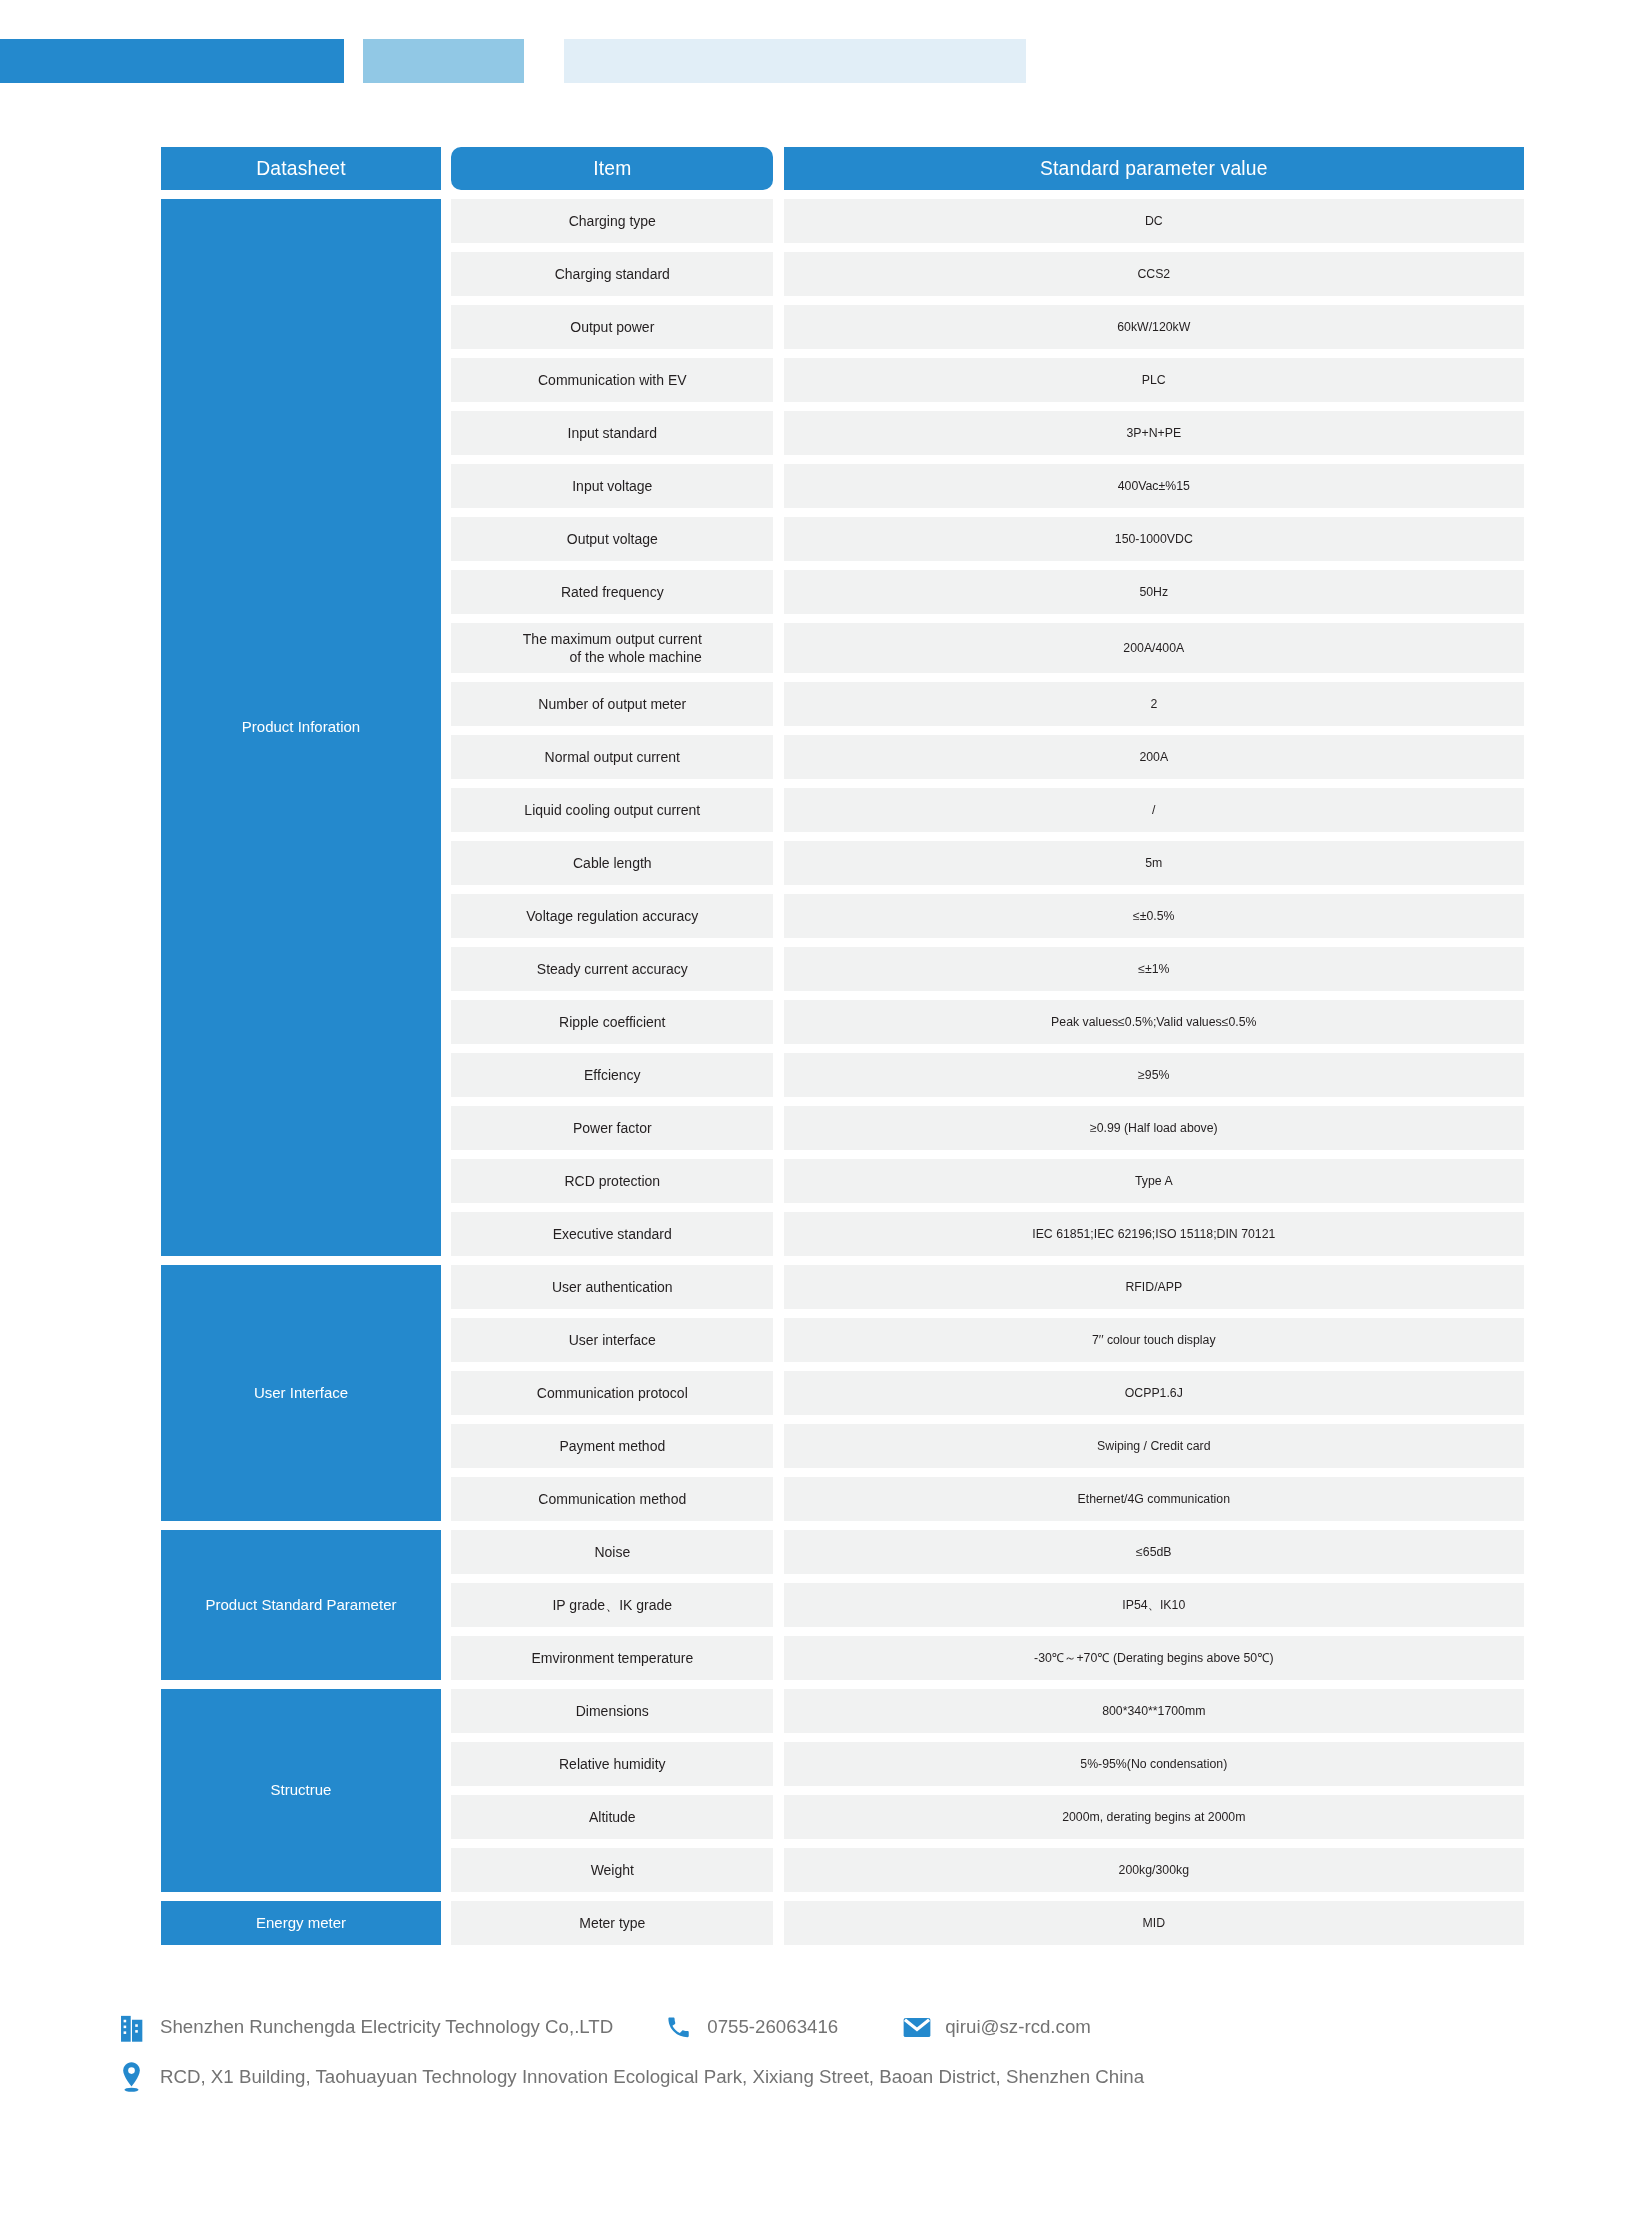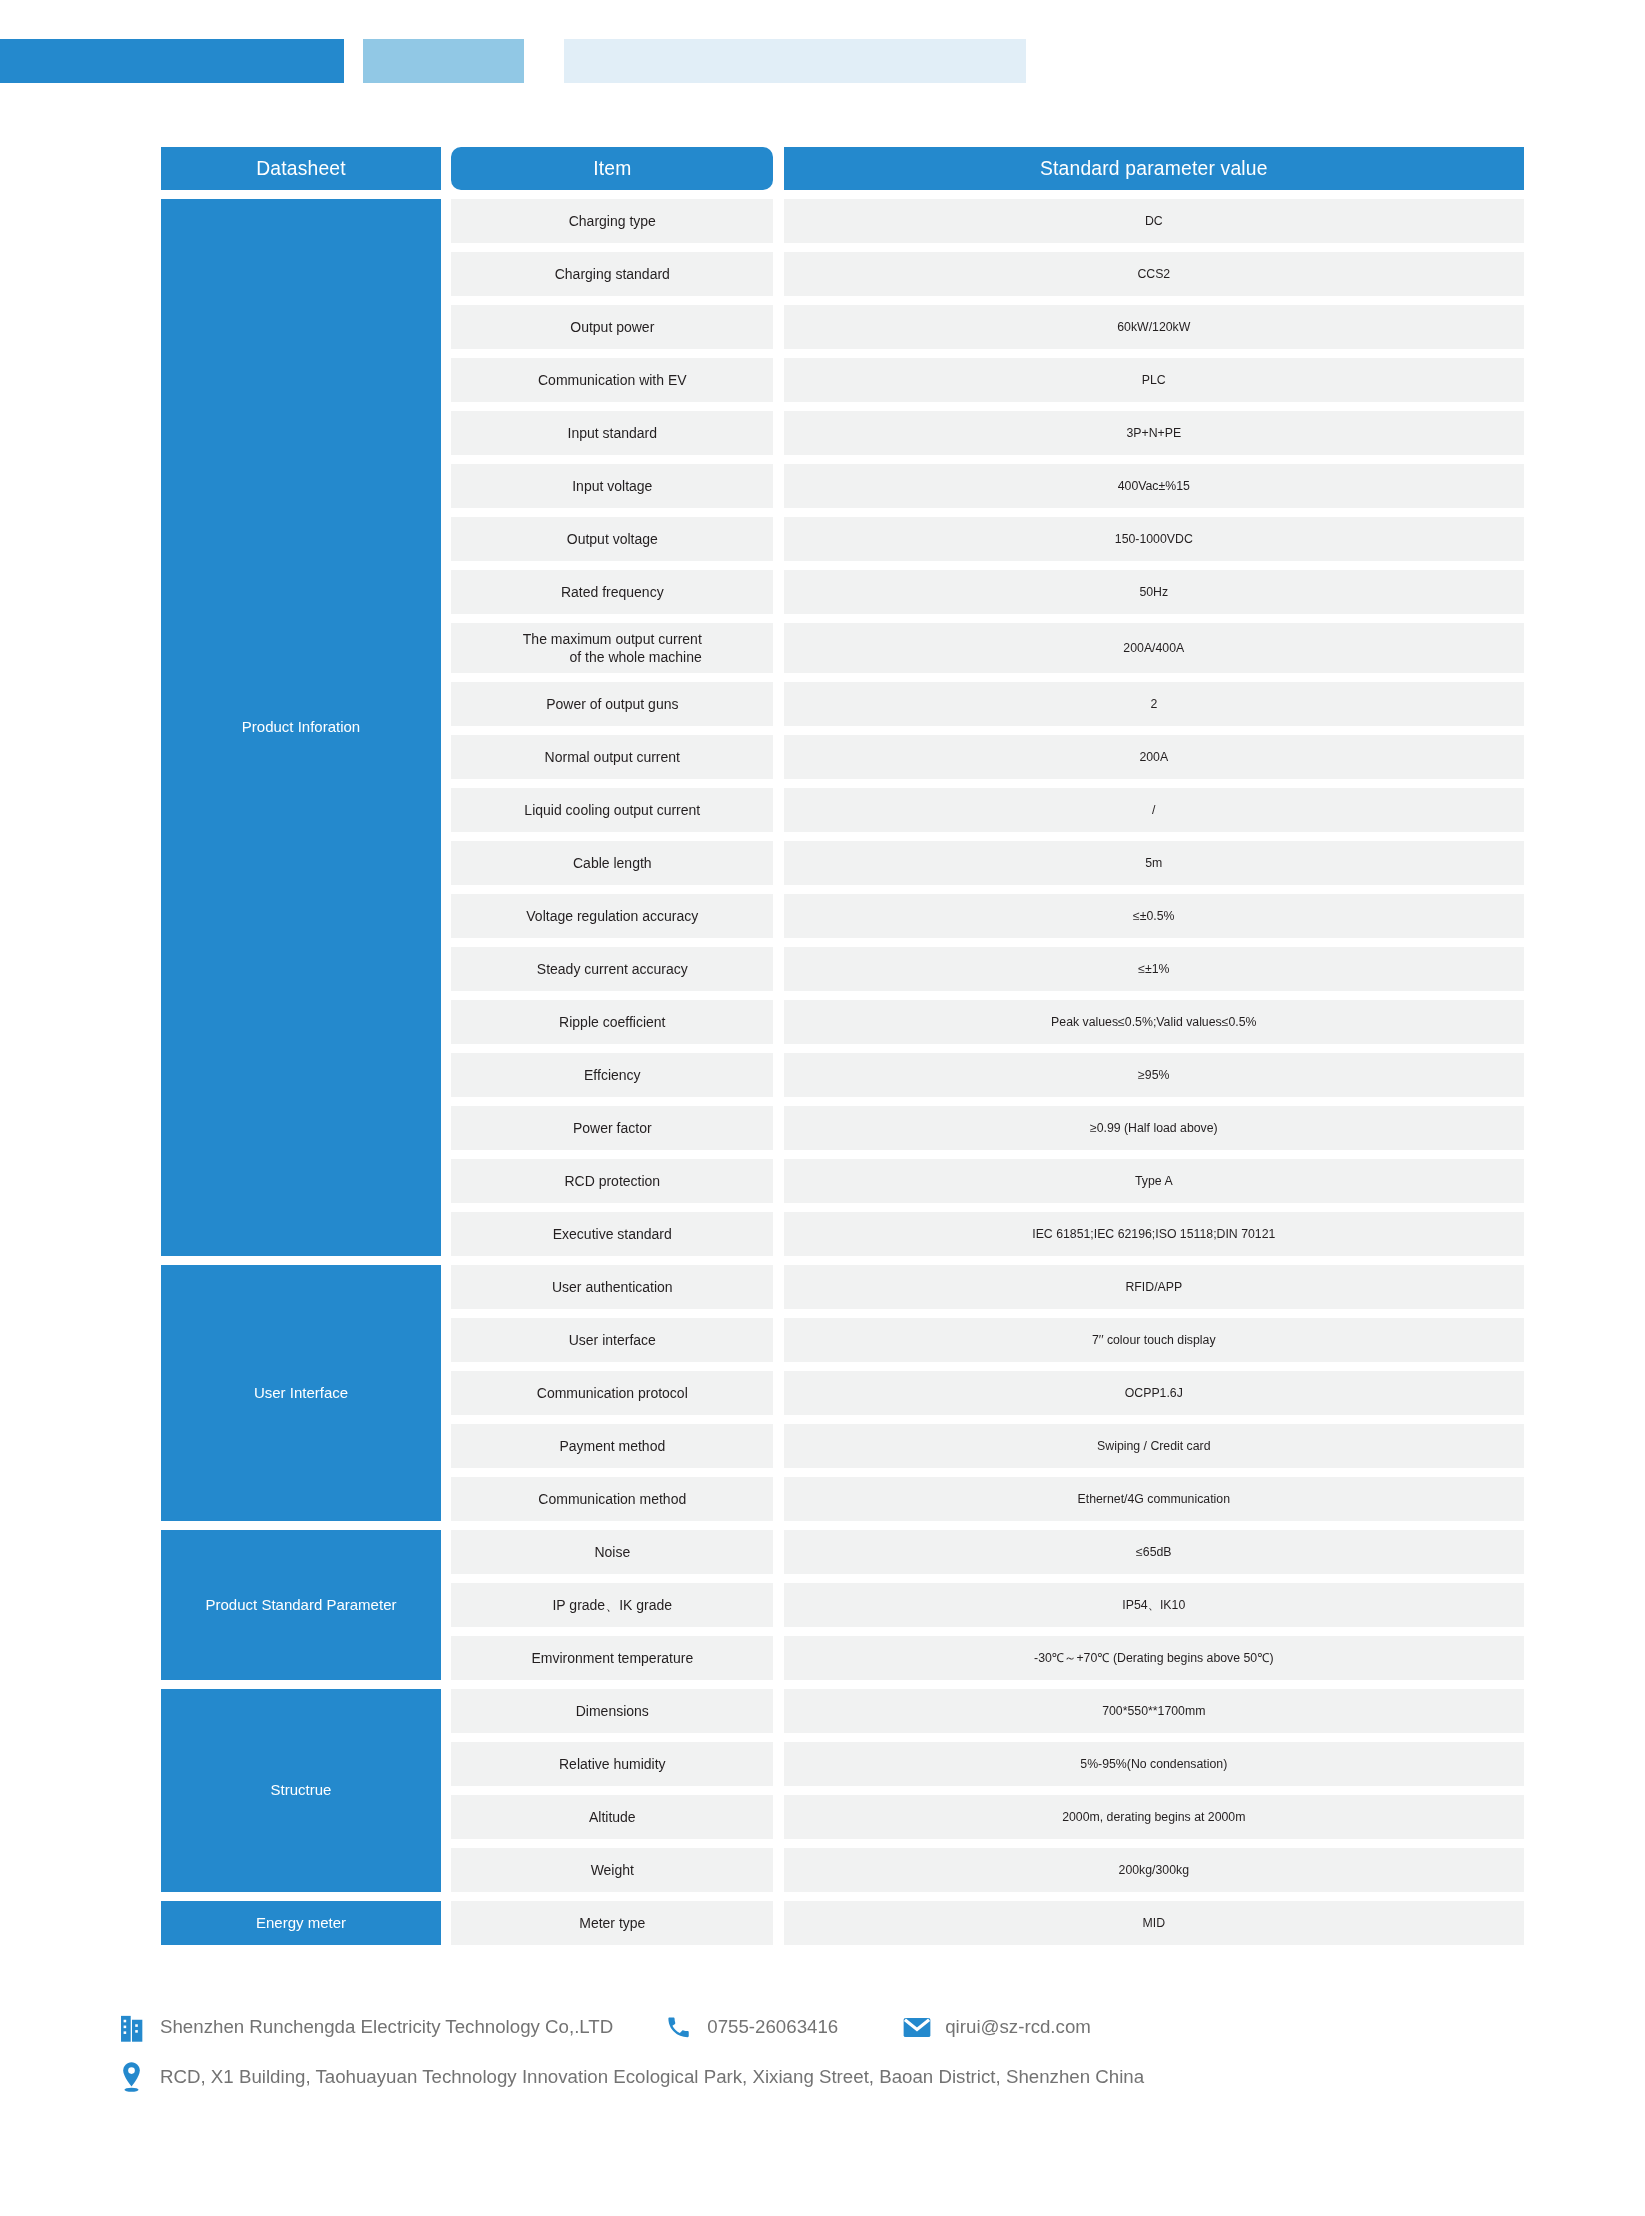--- a/index.html
+++ b/index.html
@@ -199,21 +199,21 @@
           <div class="row">
             <div class="cell-item">Rated frequency</div>
             <div class="cell-value">50Hz</div>
           </div>
           <div class="row tall">
             <div class="cell-item" style="white-space: pre-line;">The maximum output current
 of the whole machine</div>
             <div class="cell-value">200A/400A</div>
           </div>
           <div class="row">
-            <div class="cell-item">Power of output guns</div>
+            <div class="cell-item">Number of output meter</div>
             <div class="cell-value">2</div>
           </div>
           <div class="row">
             <div class="cell-item">Normal output current</div>
             <div class="cell-value">200A</div>
           </div>
           <div class="row">
             <div class="cell-item">Liquid cooling output current</div>
             <div class="cell-value">/</div>
           </div>
@@ -291,21 +291,21 @@
             <div class="cell-item">Emvironment temperature</div>
             <div class="cell-value">-30℃～+70℃ (Derating begins above 50℃)</div>
           </div>
         </div>
       </div>
       <div class="group">
         <div class="group-label">Structrue</div>
         <div class="group-rows">
           <div class="row">
             <div class="cell-item">Dimensions</div>
-            <div class="cell-value">700*550**1700mm</div>
+            <div class="cell-value">800*340**1700mm</div>
           </div>
           <div class="row">
             <div class="cell-item">Relative humidity</div>
             <div class="cell-value">5%-95%(No condensation)</div>
           </div>
           <div class="row">
             <div class="cell-item">Altitude</div>
             <div class="cell-value">2000m, derating begins at 2000m</div>
           </div>
           <div class="row">

